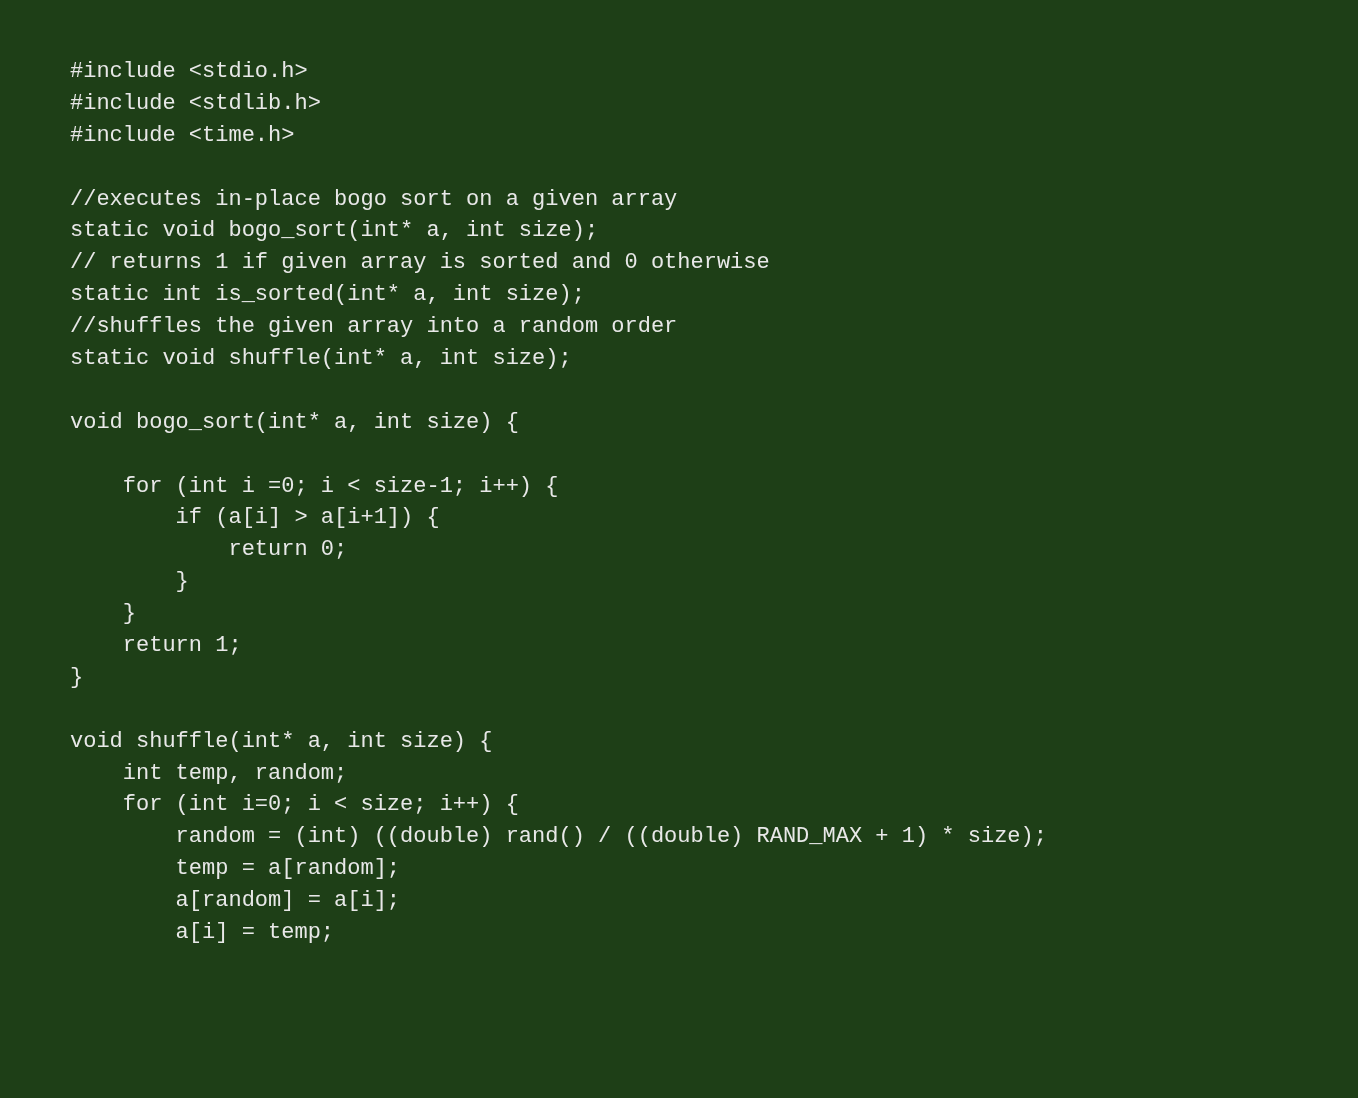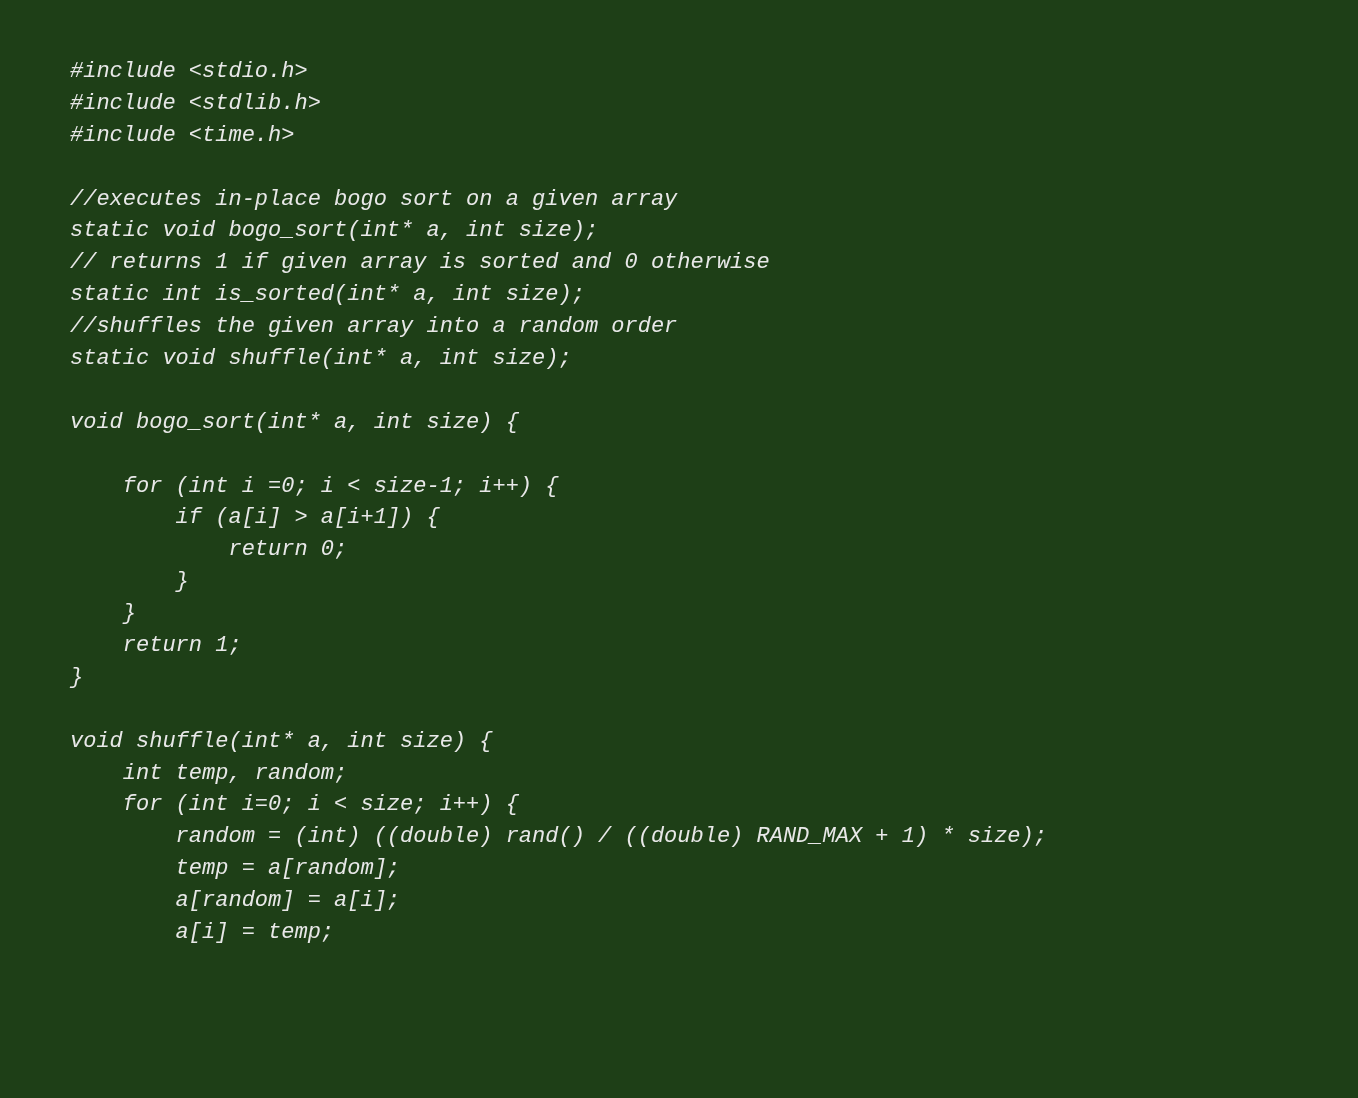--- a/index.html
+++ b/index.html
@@ -1,19 +1,18 @@
 <!DOCTYPE html>
 <html><head>
   <meta charset="utf-8">
   <style>
     * {
       margin: 0;
       padding: 0;
       box-sizing: border-box;
-      font-style: italic;
     }
     body {
       background-color: #1e3f17;
       width: 1358px;
       height: 1098px;
       padding: 56px 70px;
       font-family: 'Menlo', 'Consolas', 'Courier New', monospace;
       font-size: 22px;
       line-height: 1.45;
       color: #e8e8e8;

